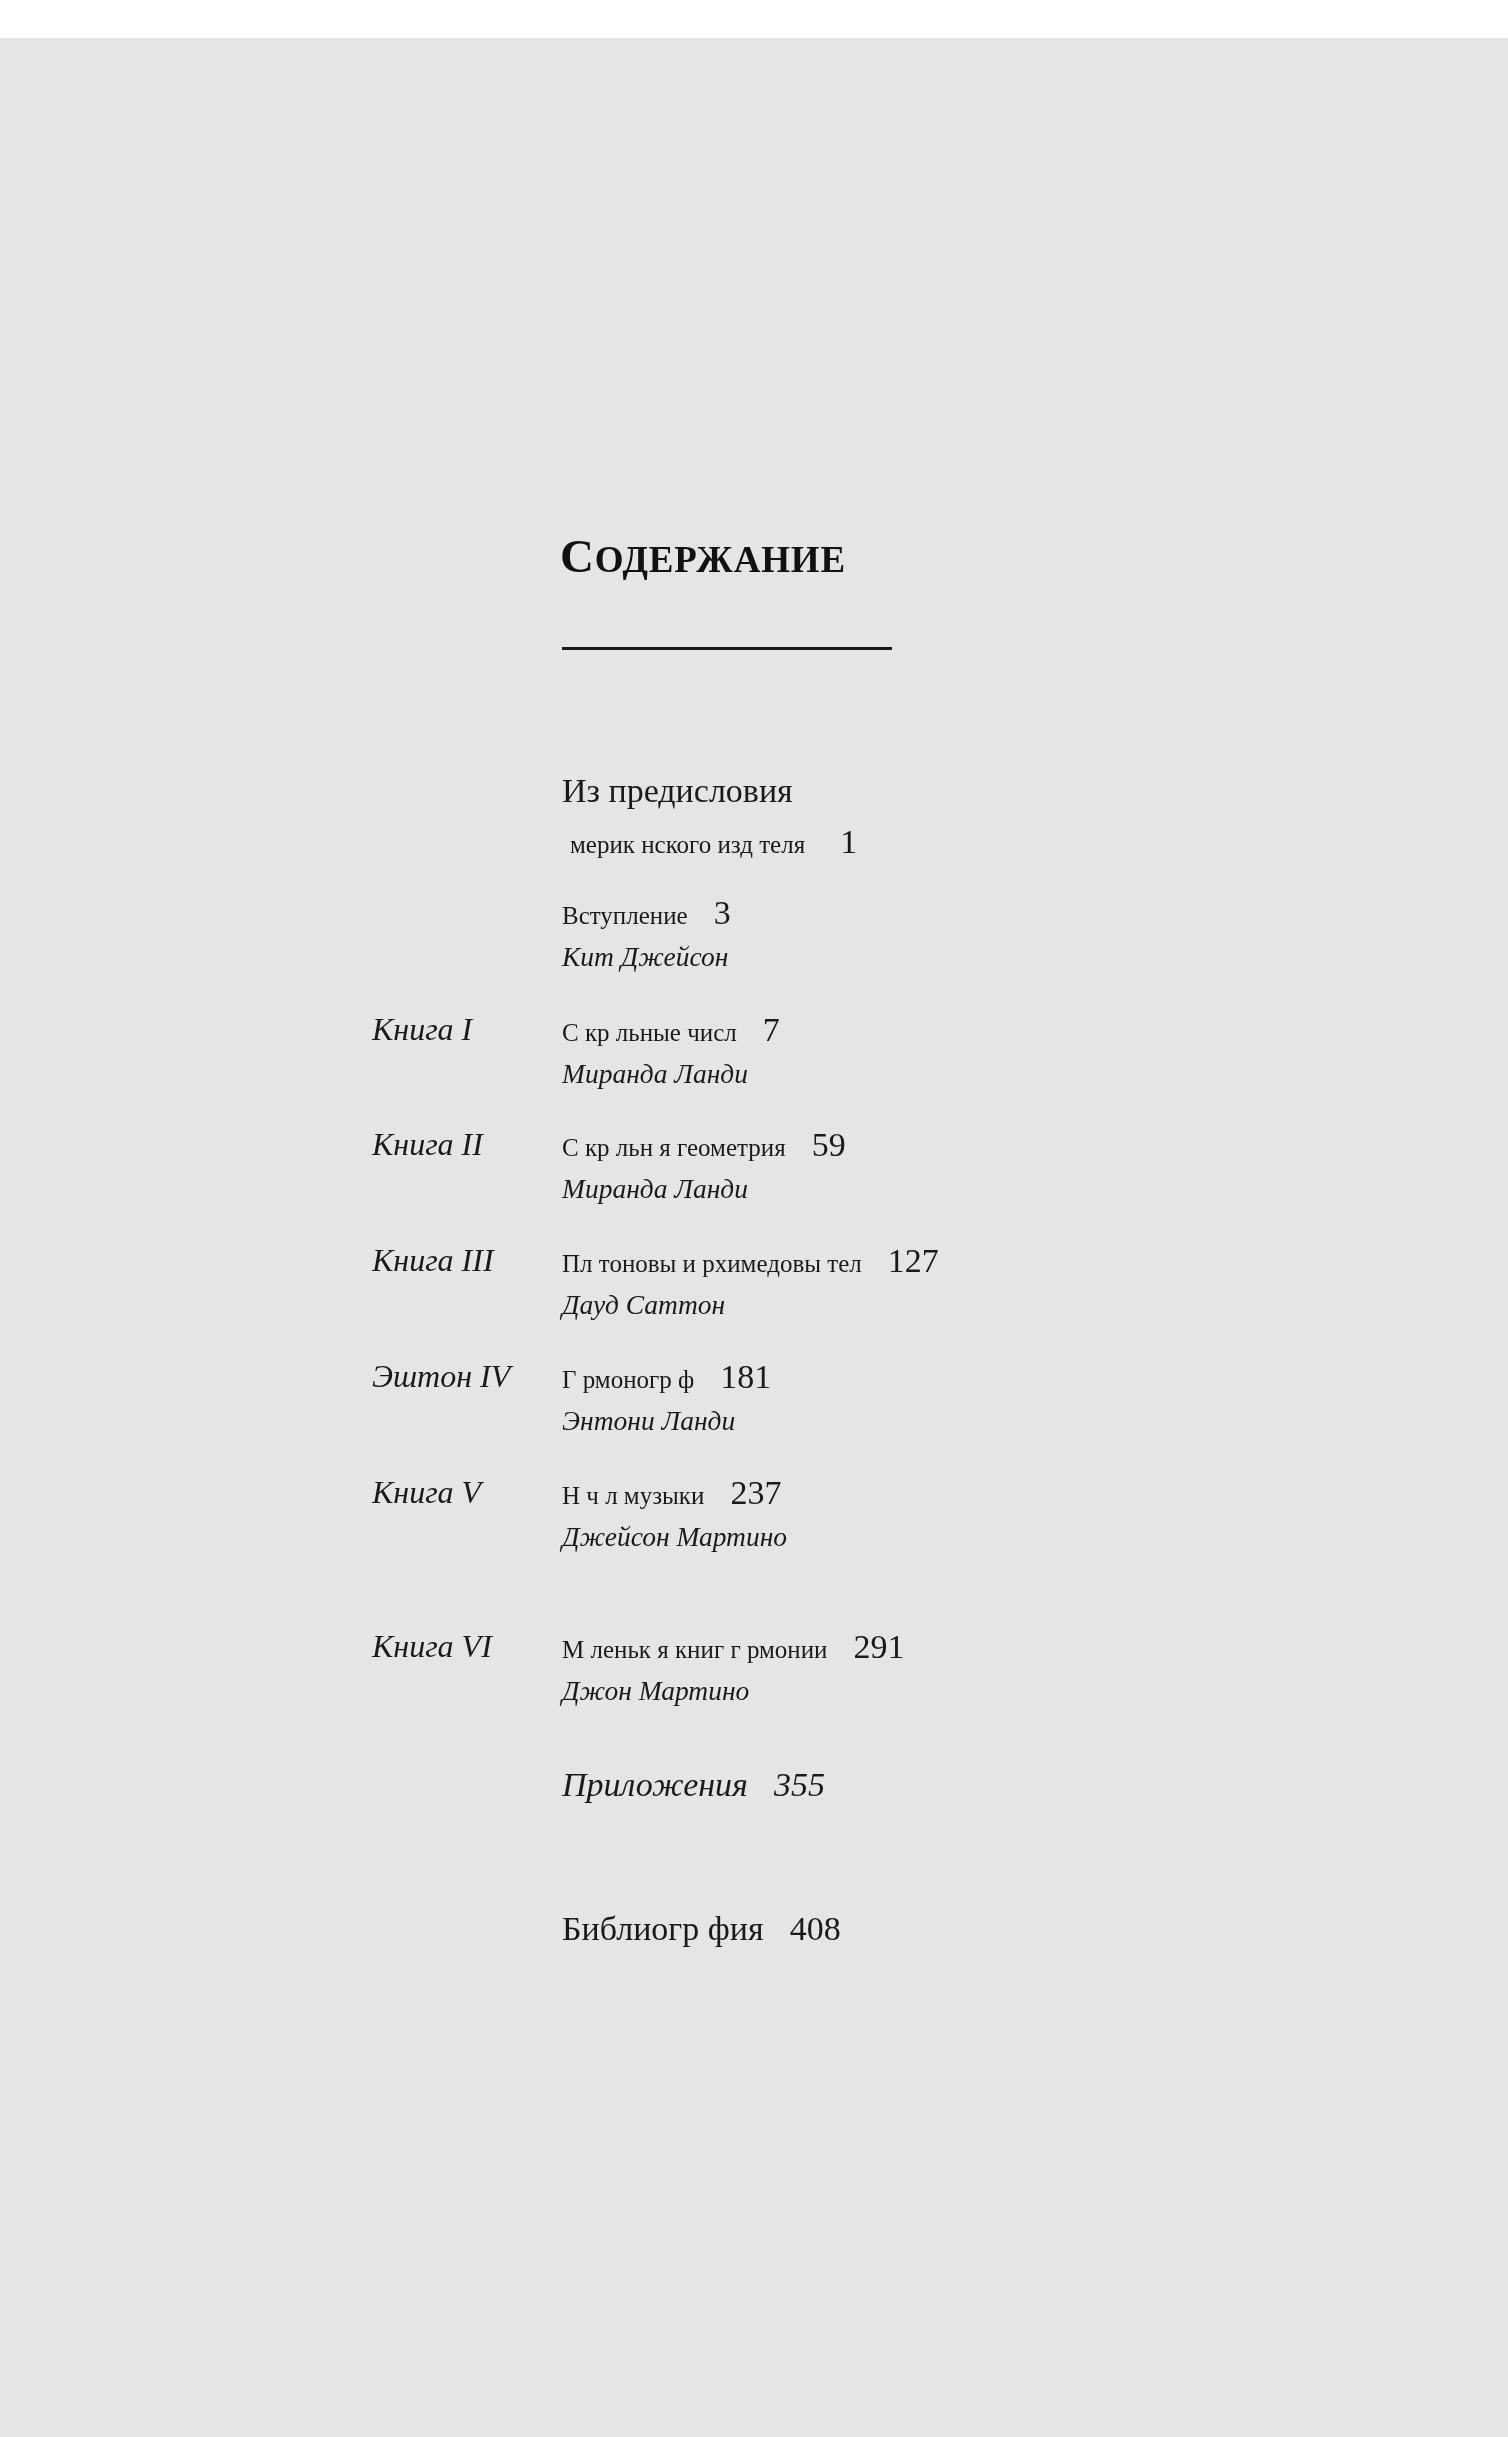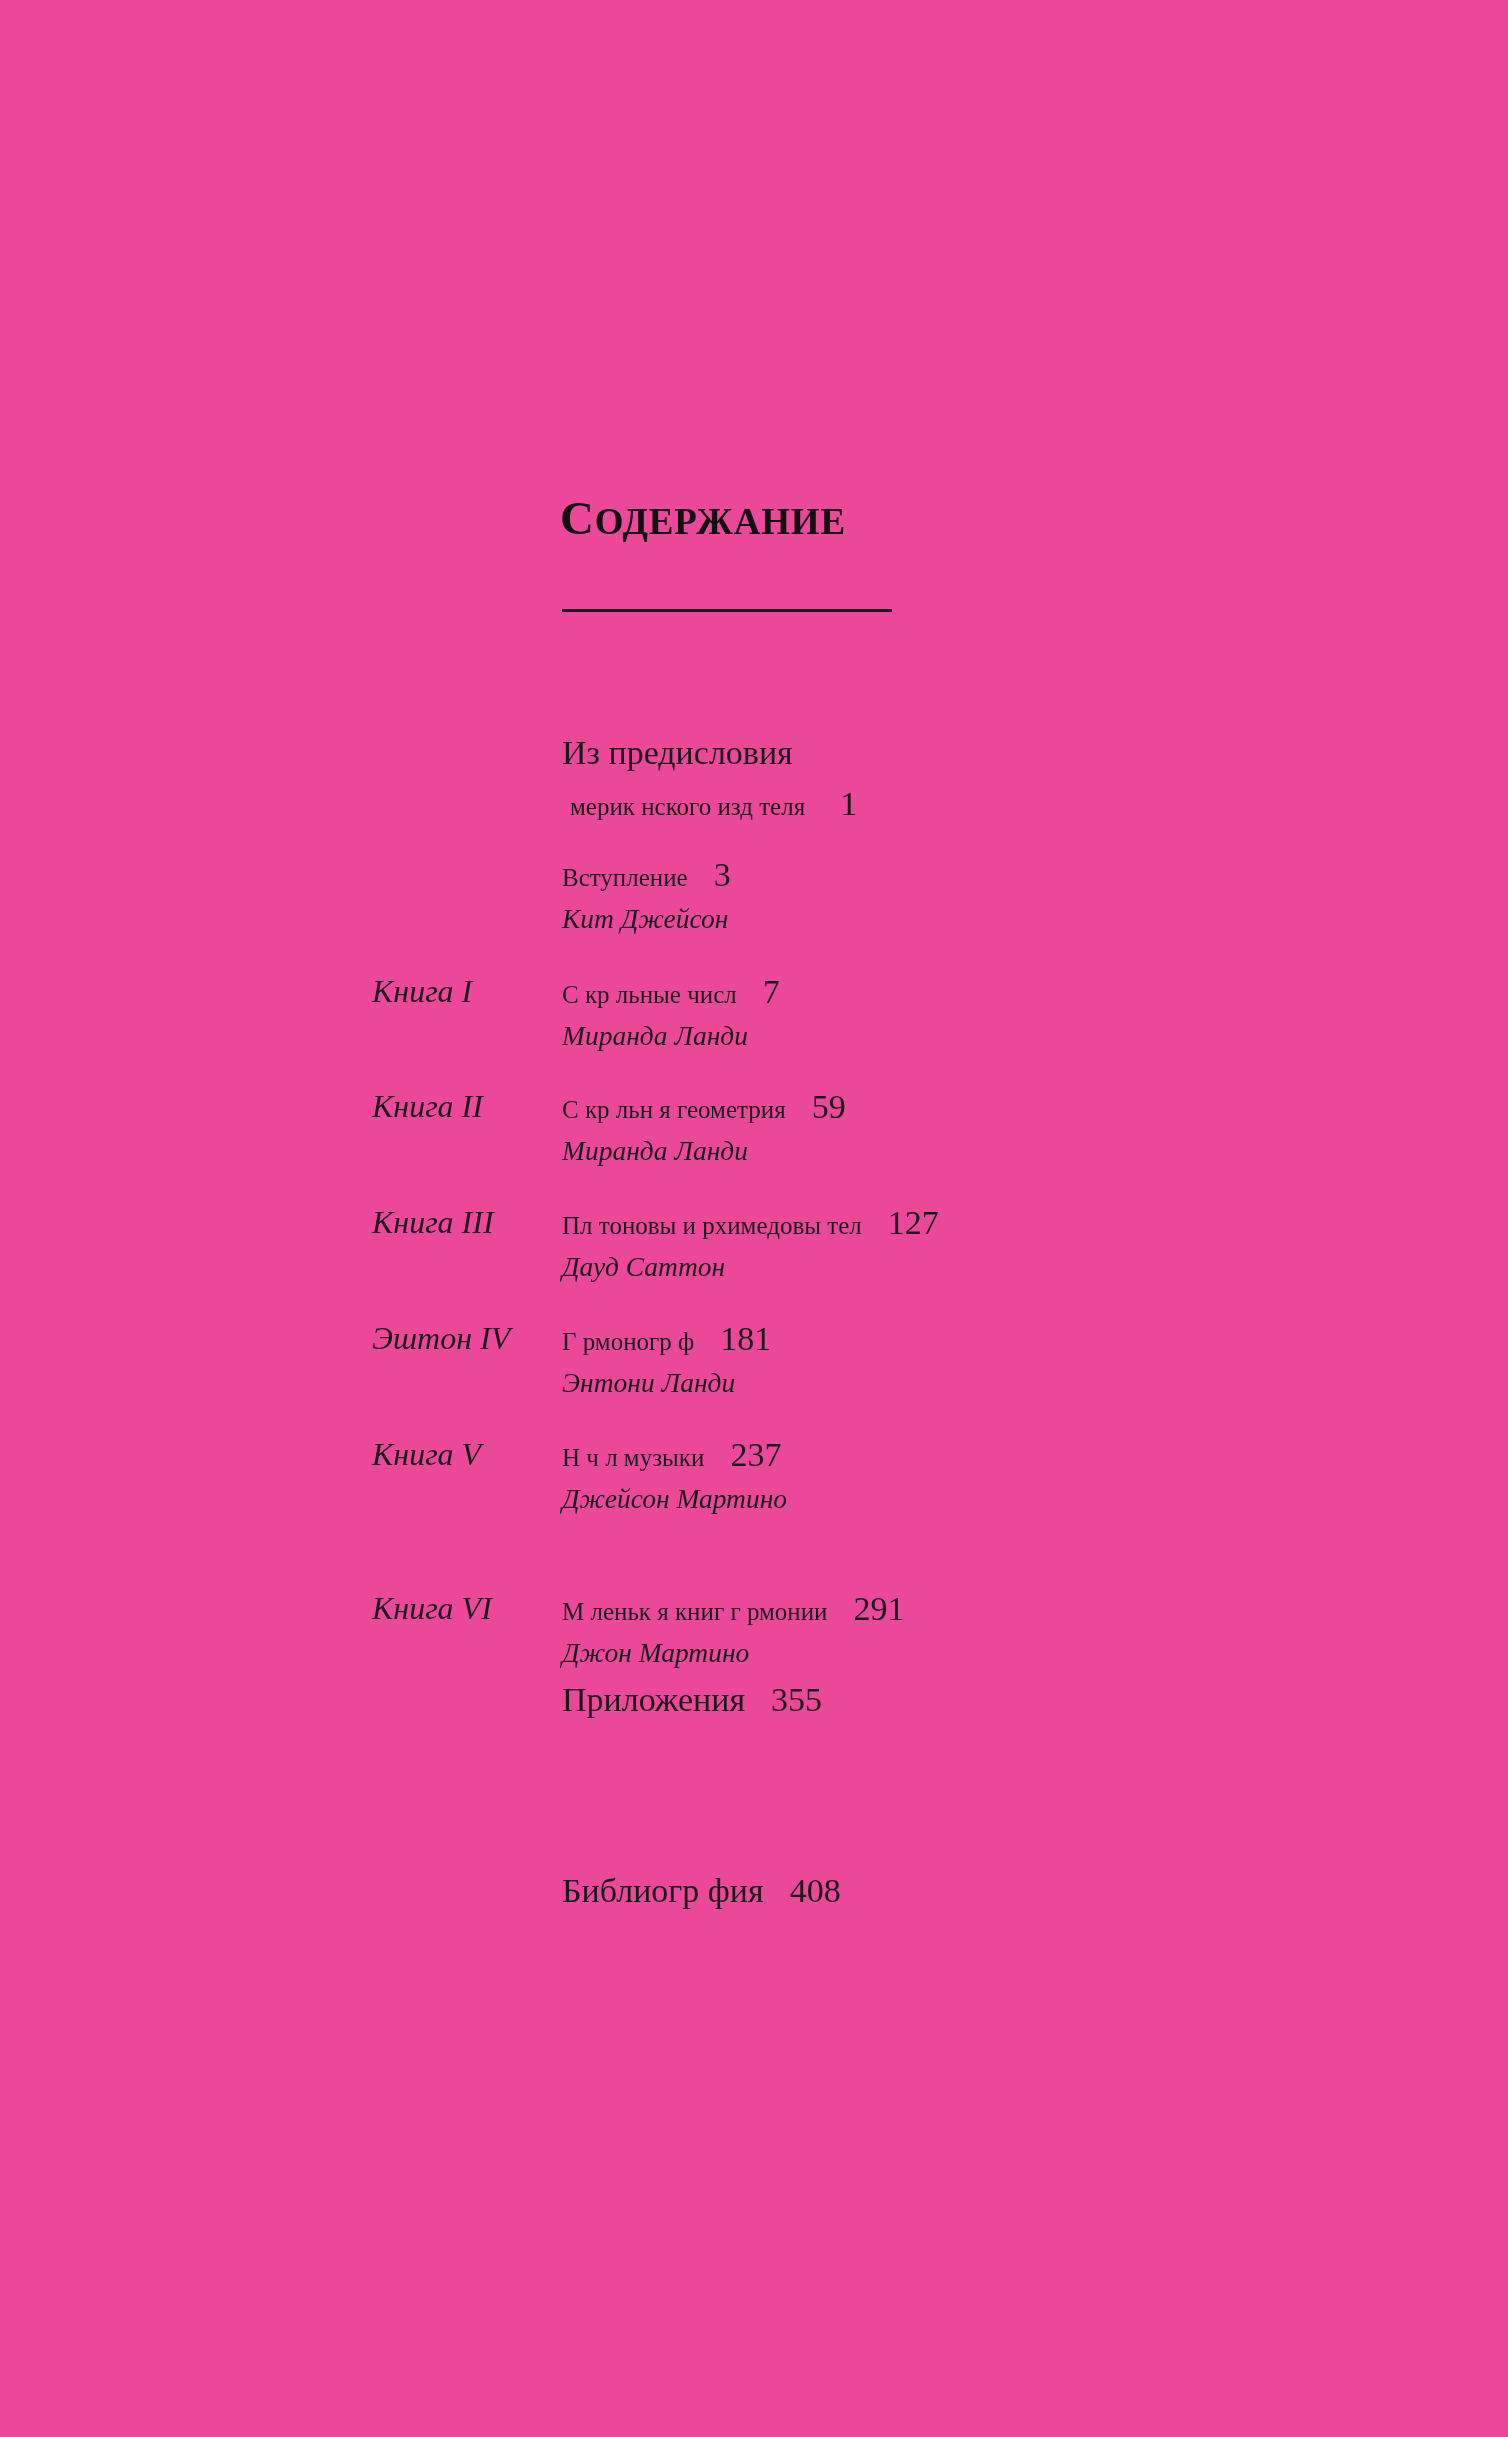--- a/index.html
+++ b/index.html
@@ -12,21 +12,22 @@
     height: 2438px;
     position: relative;
     font-family: "Liberation Serif", "DejaVu Serif", serif;
     color: #1a1a1a;
     overflow: hidden;
   }
 
   .page {
     position: absolute;
     inset: 0;
-    background: #ec4899;
+    background: #e5e5e5;
+    margin-top: 38px;
   }
 
   
   .toc-title {
     position: absolute;
     left: 560px;
     top: 495px;
     font-size: 47px;
     font-weight: bold;
     letter-spacing: 0.8px;
@@ -184,21 +185,21 @@
   </div>
 
   <div class="entry" style="top:1592px;">
     <div class="book-label">Книга VI</div>
     <div class="entry-main">
       <span class="entry-title">М леньк я книг  г рмонии</span><span class="entry-page">291</span>
     </div>
     <div class="entry-author">Джон Мартино</div>
   </div>
 
-  <div class="plain-entry" style="top:1683px;">
+  <div class="plain-entry" style="top:1730px;font-style:italic;">
     <span class="entry-title">Приложения</span><span class="entry-page">355</span>
   </div>
 
 
   <div class="plain-entry" style="top:1874px;">
     <span class="entry-title">Библиогр фия</span><span class="entry-page">408</span>
   </div>
 
 </div>
 

